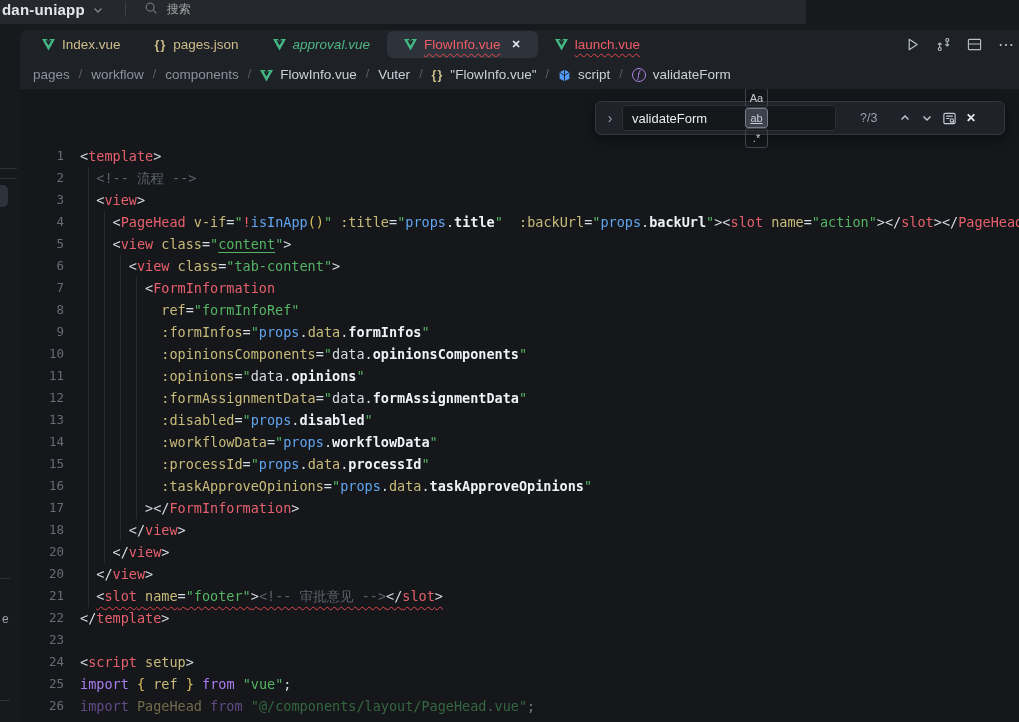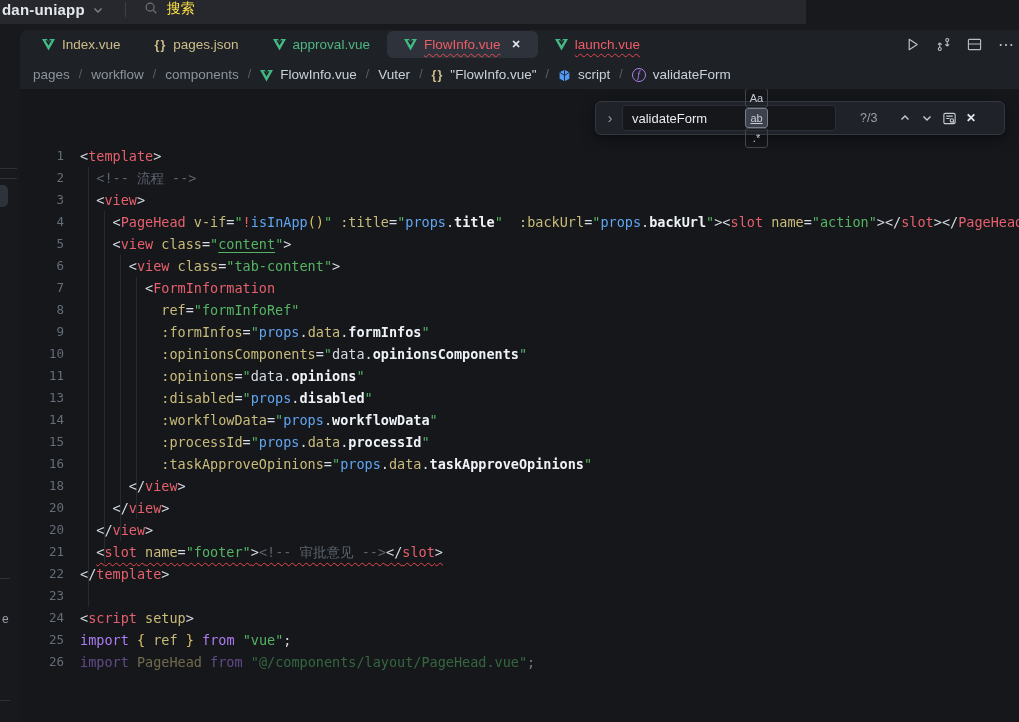--- a/index.html
+++ b/index.html
@@ -7,35 +7,35 @@
               font-family:"Liberation Sans", sans-serif; }
 
   
   .titlebar { position:absolute; left:0; top:0; width:806px; height:24px;
               background:#26282e; overflow:hidden; }
   .titlebar-left { display:flex; align-items:center; height:30px; transform:translateY(-6px);
                    padding-left:2px; }
   .project-name { color:#e3e7ec; font-weight:bold; font-size:15px; letter-spacing:.2px; }
   .proj-chev { margin-left:8px; opacity:.75; }
   .tb-sep { width:1px; height:15px; background:#3b3f46; margin:0 18px 0 22px; }
-  .tb-search { display:flex; align-items:center; gap:9px; color:#fde047; font-size:14px; }
+  .tb-search { display:flex; align-items:center; gap:9px; color:#a3a3a3; font-size:12px; }
 
   
   .panel { position:absolute; left:20px; top:30px; right:0; bottom:0;
            background:#1e2126; border-radius:8px 0 0 0; overflow:hidden;
            display:flex; flex-direction:column; }
 
   
   .tabs { height:29px; display:flex; align-items:center; padding-left:5px; flex:0 0 29px; }
   .tab { display:flex; align-items:center; gap:7px; height:27px; padding:0 17px;
          border-radius:6px; font-size:13.5px; cursor:default; flex:0 0 auto; }
   .tab.active { background:#2e323a; }
   .tab-label.c-khaki { color:#cdbd8b; }
   .tab-label.c-yellow { color:#d7bd6a; }
-  .tab-label.c-green { color:#4fb583; }
+  .tab-label.c-green { color:#4fb583;font-style:italic; }
   .tab-label.c-red { color:#ee5d66; }
   .tab-label.sq { text-decoration:underline wavy #e5484d 1px; text-underline-offset:4px; }
   .braces-glyph { color:#cdbd8b; font-size:12.5px; font-weight:bold; letter-spacing:1px; }
   .tab-close { color:#e6eaef; font-size:11px; font-weight:bold; margin-left:4px; }
   .tab-actions { margin-left:auto; display:flex; align-items:center; gap:16px;
                  padding-right:4px; flex:0 0 auto; }
   .tab-actions .act { display:flex; align-items:center; color:#b8bfc7; }
   .more-glyph { color:#b8bfc7; font-size:16px; letter-spacing:1px; }
 
   
@@ -300,24 +300,26 @@
         <div class="cl"><span class="ln">2</span><span class="lc"><span class="tk-pun">  </span><span class="tk-cmt">&lt;!-- 流程 --&gt;</span></span></div>
         <div class="cl"><span class="ln">3</span><span class="lc"><span class="tk-pun">  &lt;</span><span class="tk-tag">view</span><span class="tk-pun">&gt;</span></span></div>
         <div class="cl"><span class="ln">4</span><span class="lc"><span class="tk-pun">    &lt;</span><span class="tk-tag">PageHead</span><span class="tk-pun"> </span><span class="tk-attr">v-if</span><span class="tk-pun">=</span><span class="tk-str">"</span><span class="tk-op">!</span><span class="tk-var">isInApp</span><span class="tk-brace">()</span><span class="tk-str">"</span><span class="tk-pun"> </span><span class="tk-attr">:title</span><span class="tk-pun">=</span><span class="tk-str">"</span><span class="tk-var">props</span><span class="tk-pun">.</span><span class="tk-propb">title</span><span class="tk-str">"</span><span class="tk-pun">  </span><span class="tk-attr">:backUrl</span><span class="tk-pun">=</span><span class="tk-str">"</span><span class="tk-var">props</span><span class="tk-pun">.</span><span class="tk-propb">backUrl</span><span class="tk-str">"</span><span class="tk-pun">&gt;&lt;</span><span class="tk-tag">slot</span><span class="tk-pun"> </span><span class="tk-attr">name</span><span class="tk-pun">=</span><span class="tk-str">"action"</span><span class="tk-pun">&gt;&lt;/</span><span class="tk-tag">slot</span><span class="tk-pun">&gt;&lt;/</span><span class="tk-tag">PageHead</span></span></div>
         <div class="cl"><span class="ln">5</span><span class="lc"><span class="tk-pun">    &lt;</span><span class="tk-tag">view</span><span class="tk-pun"> </span><span class="tk-attr">class</span><span class="tk-pun">=</span><span class="tk-str">"</span><span class="tk-str tk-ul">content</span><span class="tk-str">"</span><span class="tk-pun">&gt;</span></span></div>
         <div class="cl"><span class="ln">6</span><span class="lc"><span class="tk-pun">      &lt;</span><span class="tk-tag">view</span><span class="tk-pun"> </span><span class="tk-attr">class</span><span class="tk-pun">=</span><span class="tk-str">"tab-content"</span><span class="tk-pun">&gt;</span></span></div>
         <div class="cl"><span class="ln">7</span><span class="lc"><span class="tk-pun">        &lt;</span><span class="tk-tag">FormInformation</span></span></div>
         <div class="cl"><span class="ln">8</span><span class="lc"><span class="tk-pun">          </span><span class="tk-attr">ref</span><span class="tk-pun">=</span><span class="tk-str">"formInfoRef"</span></span></div>
         <div class="cl"><span class="ln">9</span><span class="lc"><span class="tk-pun">          </span><span class="tk-attr">:formInfos</span><span class="tk-pun">=</span><span class="tk-str">"</span><span class="tk-var">props</span><span class="tk-pun">.</span><span class="tk-prop">data</span><span class="tk-pun">.</span><span class="tk-propb">formInfos</span><span class="tk-str">"</span></span></div>
         <div class="cl"><span class="ln">10</span><span class="lc"><span class="tk-pun">          </span><span class="tk-attr">:opinionsComponents</span><span class="tk-pun">=</span><span class="tk-str">"</span><span class="tk-pun">data</span><span class="tk-pun">.</span><span class="tk-propb">opinionsComponents</span><span class="tk-str">"</span></span></div>
         <div class="cl"><span class="ln">11</span><span class="lc"><span class="tk-pun">          </span><span class="tk-attr">:opinions</span><span class="tk-pun">=</span><span class="tk-str">"</span><span class="tk-pun">data</span><span class="tk-pun">.</span><span class="tk-propb">opinions</span><span class="tk-str">"</span></span></div>
+        <div class="cl"><span class="ln">12</span><span class="lc"><span class="tk-pun">          </span><span class="tk-attr">:formAssignmentData</span><span class="tk-pun">=</span><span class="tk-str">"</span><span class="tk-pun">data</span><span class="tk-pun">.</span><span class="tk-propb">formAssignmentData</span><span class="tk-str">"</span></span></div>
         <div class="cl"><span class="ln">13</span><span class="lc"><span class="tk-pun">          </span><span class="tk-attr">:disabled</span><span class="tk-pun">=</span><span class="tk-str">"</span><span class="tk-var">props</span><span class="tk-pun">.</span><span class="tk-propb">disabled</span><span class="tk-str">"</span></span></div>
         <div class="cl"><span class="ln">14</span><span class="lc"><span class="tk-pun">          </span><span class="tk-attr">:workflowData</span><span class="tk-pun">=</span><span class="tk-str">"</span><span class="tk-var">props</span><span class="tk-pun">.</span><span class="tk-propb">workflowData</span><span class="tk-str">"</span></span></div>
         <div class="cl"><span class="ln">15</span><span class="lc"><span class="tk-pun">          </span><span class="tk-attr">:processId</span><span class="tk-pun">=</span><span class="tk-str">"</span><span class="tk-var">props</span><span class="tk-pun">.</span><span class="tk-prop">data</span><span class="tk-pun">.</span><span class="tk-propb">processId</span><span class="tk-str">"</span></span></div>
         <div class="cl"><span class="ln">16</span><span class="lc"><span class="tk-pun">          </span><span class="tk-attr">:taskApproveOpinions</span><span class="tk-pun">=</span><span class="tk-str">"</span><span class="tk-var">props</span><span class="tk-pun">.</span><span class="tk-prop">data</span><span class="tk-pun">.</span><span class="tk-propb">taskApproveOpinions</span><span class="tk-str">"</span></span></div>
+        <div class="cl"><span class="ln">17</span><span class="lc"><span class="tk-pun">        &gt;&lt;/</span><span class="tk-tag">FormInformation</span><span class="tk-pun">&gt;</span></span></div>
         <div class="cl"><span class="ln">18</span><span class="lc"><span class="tk-pun">      &lt;/</span><span class="tk-tag">view</span><span class="tk-pun">&gt;</span></span></div>
         <div class="cl"><span class="ln">20</span><span class="lc"><span class="tk-pun">    &lt;/</span><span class="tk-tag">view</span><span class="tk-pun">&gt;</span></span></div>
         <div class="cl"><span class="ln">20</span><span class="lc"><span class="tk-pun">  &lt;/</span><span class="tk-tag">view</span><span class="tk-pun">&gt;</span></span></div>
         <div class="cl"><span class="ln">21</span><span class="lc"><span class="tk-pun">  </span><span class="sq-wrap"><span class="tk-pun">&lt;</span><span class="tk-tag">slot</span><span class="tk-pun"> </span><span class="tk-attr">name</span><span class="tk-pun">=</span><span class="tk-str">"footer"</span><span class="tk-pun">&gt;</span><span class="tk-cmt">&lt;!-- 审批意见 --&gt;</span><span class="tk-pun">&lt;/</span><span class="tk-tag">slot</span><span class="tk-pun">&gt;</span></span></span></div>
         <div class="cl"><span class="ln">22</span><span class="lc"><span class="tk-pun">&lt;/</span><span class="tk-tag">template</span><span class="tk-pun">&gt;</span></span></div>
         <div class="cl"><span class="ln">23</span><span class="lc"></span></div>
         <div class="cl"><span class="ln">24</span><span class="lc"><span class="tk-pun">&lt;</span><span class="tk-tag">script</span><span class="tk-pun"> </span><span class="tk-attr">setup</span><span class="tk-pun">&gt;</span></span></div>
         <div class="cl"><span class="ln">25</span><span class="lc"><span class="tk-kw">import</span><span class="tk-pun"> </span><span class="tk-brace">{</span><span class="tk-pun"> </span><span class="tk-attr">ref</span><span class="tk-pun"> </span><span class="tk-brace">}</span><span class="tk-pun"> </span><span class="tk-kw">from</span><span class="tk-pun"> </span><span class="tk-str">"vue"</span><span class="tk-pun">;</span></span></div>
         <div class="cl"><span class="ln">26</span><span class="lc dim"><span class="tk-kw">import</span><span class="tk-pun"> </span><span class="tk-attr">PageHead</span><span class="tk-pun"> </span><span class="tk-kw">from</span><span class="tk-pun"> </span><span class="tk-str">"@/components/layout/PageHead.vue"</span><span class="tk-pun">;</span></span></div>
       </div>

